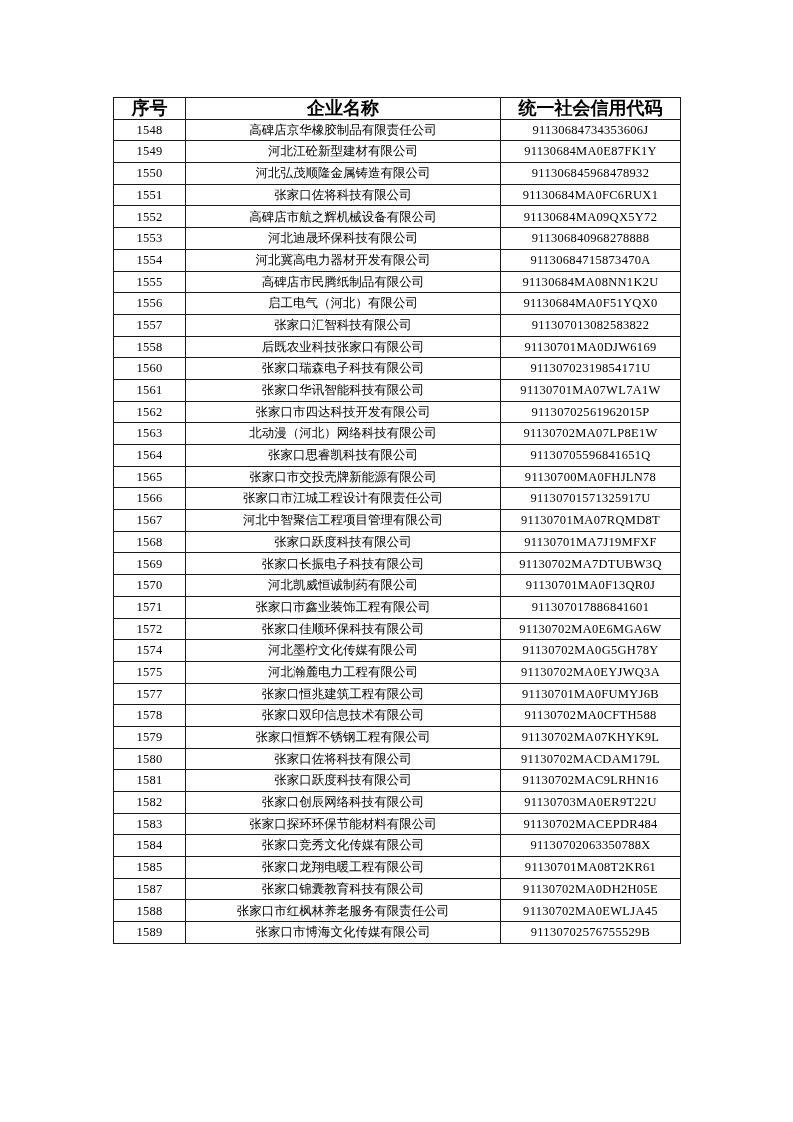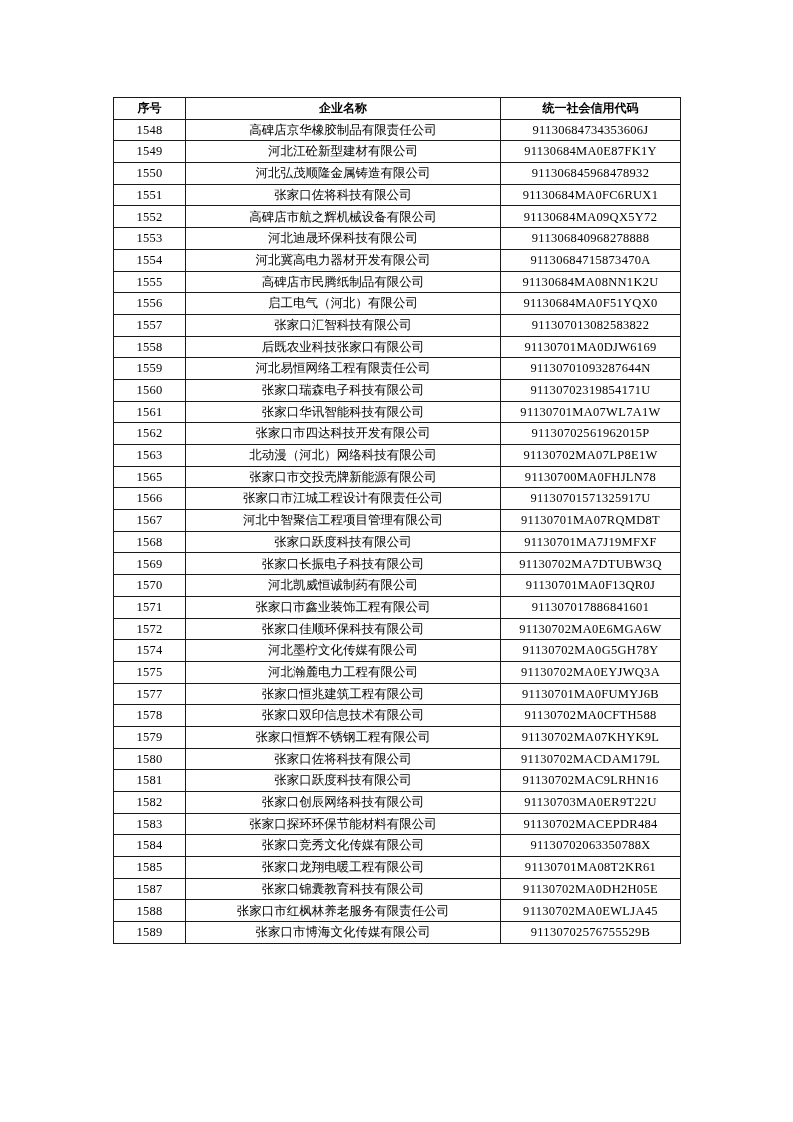--- a/index.html
+++ b/index.html
@@ -34,21 +34,21 @@
     padding: 0 2px;
     text-align: center;
     vertical-align: middle;
     white-space: nowrap;
     overflow: hidden;
     font-size: 12.5px;
     line-height: 1;
   }
   table.company-table th {
     font-weight: bold;
-    font-size: 12px;
+    font-size: 18px;
   }
   td.cell-index, td.cell-code {
     font-family: "Liberation Serif", "DejaVu Serif", serif;
     letter-spacing: 0.3px;
   }
 </style>
 </head>
 <body>
 
 <div class="page">
@@ -115,43 +115,43 @@
     <td class="cell-index">1557</td>
     <td class="cell-name">张家口汇智科技有限公司</td>
     <td class="cell-code">911307013082583822</td>
   </tr>
         <tr>
     <td class="cell-index">1558</td>
     <td class="cell-name">后既农业科技张家口有限公司</td>
     <td class="cell-code">91130701MA0DJW6169</td>
   </tr>
         <tr>
-    <td class="cell-index">1559</td>
-    <td class="cell-name">河北易恒网络工程有限责任公司</td>
-    <td class="cell-code">91130701093287644N</td>
-  </tr>
-        <tr>
     <td class="cell-index">1560</td>
     <td class="cell-name">张家口瑞森电子科技有限公司</td>
     <td class="cell-code">91130702319854171U</td>
   </tr>
         <tr>
     <td class="cell-index">1561</td>
     <td class="cell-name">张家口华讯智能科技有限公司</td>
     <td class="cell-code">91130701MA07WL7A1W</td>
   </tr>
         <tr>
     <td class="cell-index">1562</td>
     <td class="cell-name">张家口市四达科技开发有限公司</td>
     <td class="cell-code">91130702561962015P</td>
   </tr>
         <tr>
     <td class="cell-index">1563</td>
     <td class="cell-name">北动漫（河北）网络科技有限公司</td>
     <td class="cell-code">91130702MA07LP8E1W</td>
+  </tr>
+        <tr>
+    <td class="cell-index">1564</td>
+    <td class="cell-name">张家口思睿凯科技有限公司</td>
+    <td class="cell-code">91130705596841651Q</td>
   </tr>
         <tr>
     <td class="cell-index">1565</td>
     <td class="cell-name">张家口市交投壳牌新能源有限公司</td>
     <td class="cell-code">91130700MA0FHJLN78</td>
   </tr>
         <tr>
     <td class="cell-index">1566</td>
     <td class="cell-name">张家口市江城工程设计有限责任公司</td>
     <td class="cell-code">91130701571325917U</td>

